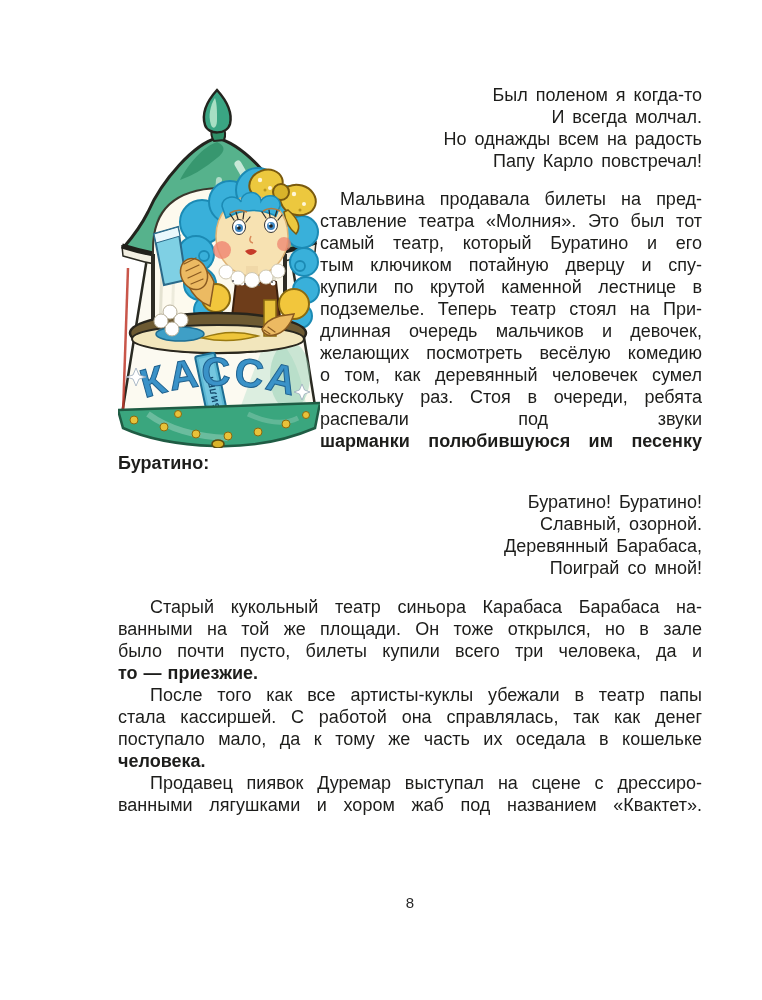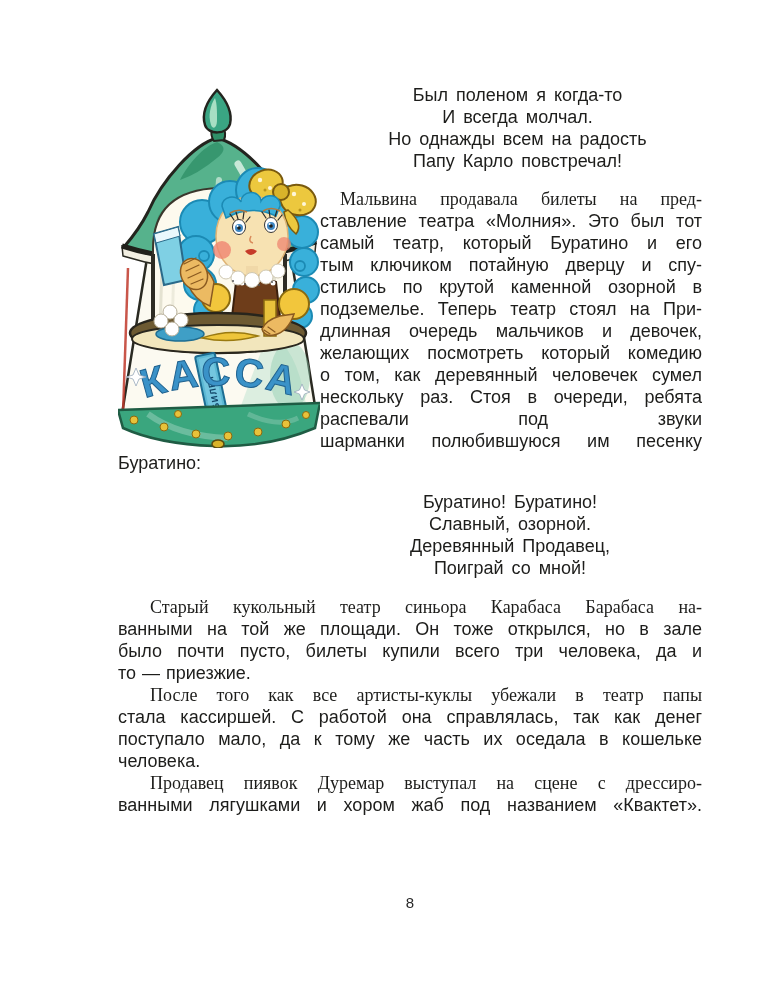--- a/index.html
+++ b/index.html
@@ -7,27 +7,27 @@
     position:relative; width:762px; height:1000px; background:#ffffff;
     font-family:"Liberation Sans", sans-serif; color:#1d1d1b; overflow:hidden;
     margin:0 auto;
   }
   .content {
     position:absolute; left:118px; top:84px; width:584px;
     font-size:18px; line-height:22px;
   }
   .illustration { float:left; width:202px; height:364px; }
   .poem { word-spacing:3px; }
-  .poem .tline { text-align:center; white-space:nowrap; }
+  .poem .tline { text-align:right; white-space:nowrap; }
   .poem-karlo { margin-left:215px; margin-bottom:16px; }
   .poem-buratino { margin-left:200px; margin-top:17px; margin-bottom:17px; }
   .para { text-align:justify; }
   .para .tline { text-align:justify; text-align-last:justify; word-spacing:1px; }
-  .para .tline.end { text-align-last:left; }
-  .para .tline:first-child { text-indent:32px;font-family:Liberation Serif, serif; }
+  .para .tline.end { text-align-last:left;font-weight:bold; }
+  .para .tline:first-child { text-indent:32px; }
   .para.small-indent .tline:first-child { text-indent:20px; }
   .page-number {
     position:absolute; left:118px; top:894px; width:584px;
     text-align:center; font-size:15px; color:#2a2a2a;
   }
   svg text { font-family:"Liberation Sans", sans-serif; }
 </style>
 </head>
 <body>
 
@@ -246,33 +246,33 @@
         <div class="tline">И всегда молчал.</div>
         <div class="tline">Но однажды всем на радость</div>
         <div class="tline">Папу Карло повстречал!</div>
       </div>
 
     <div class="para small-indent">
         <div class="tline">Мальвина продавала билеты на пред-</div>
         <div class="tline">ставление театра «Молния». Это был тот</div>
         <div class="tline">самый театр, который Буратино и его</div>
         <div class="tline">тым ключиком потайную дверцу и спу-</div>
-        <div class="tline">стились по крутой каменной озорной в</div>
+        <div class="tline">купили по крутой каменной лестнице в</div>
         <div class="tline">подземелье. Теперь театр стоял на При-</div>
         <div class="tline">длинная очередь мальчиков и девочек,</div>
-        <div class="tline">желающих посмотреть который комедию</div>
+        <div class="tline">желающих посмотреть весёлую комедию</div>
         <div class="tline">о том, как деревянный человечек сумел</div>
         <div class="tline">нескольку раз. Стоя в очереди, ребята распевали под звуки</div>
         <div class="tline end">шарманки полюбившуюся им песенку Буратино:</div>
       </div>
 
     <div class="poem poem-buratino">
         <div class="tline">Буратино! Буратино!</div>
         <div class="tline">Славный, озорной.</div>
-        <div class="tline">Деревянный Продавец,</div>
+        <div class="tline">Деревянный Барабаса,</div>
         <div class="tline">Поиграй со мной!</div>
       </div>
 
     <div class="para">
         <div class="tline">Старый кукольный театр синьора Карабаса Барабаса на-</div>
         <div class="tline">ванными на той же площади. Он тоже открылся, но в зале</div>
         <div class="tline">было почти пусто, билеты купили всего три человека, да и</div>
         <div class="tline end">то — приезжие.</div>
       </div>
 

